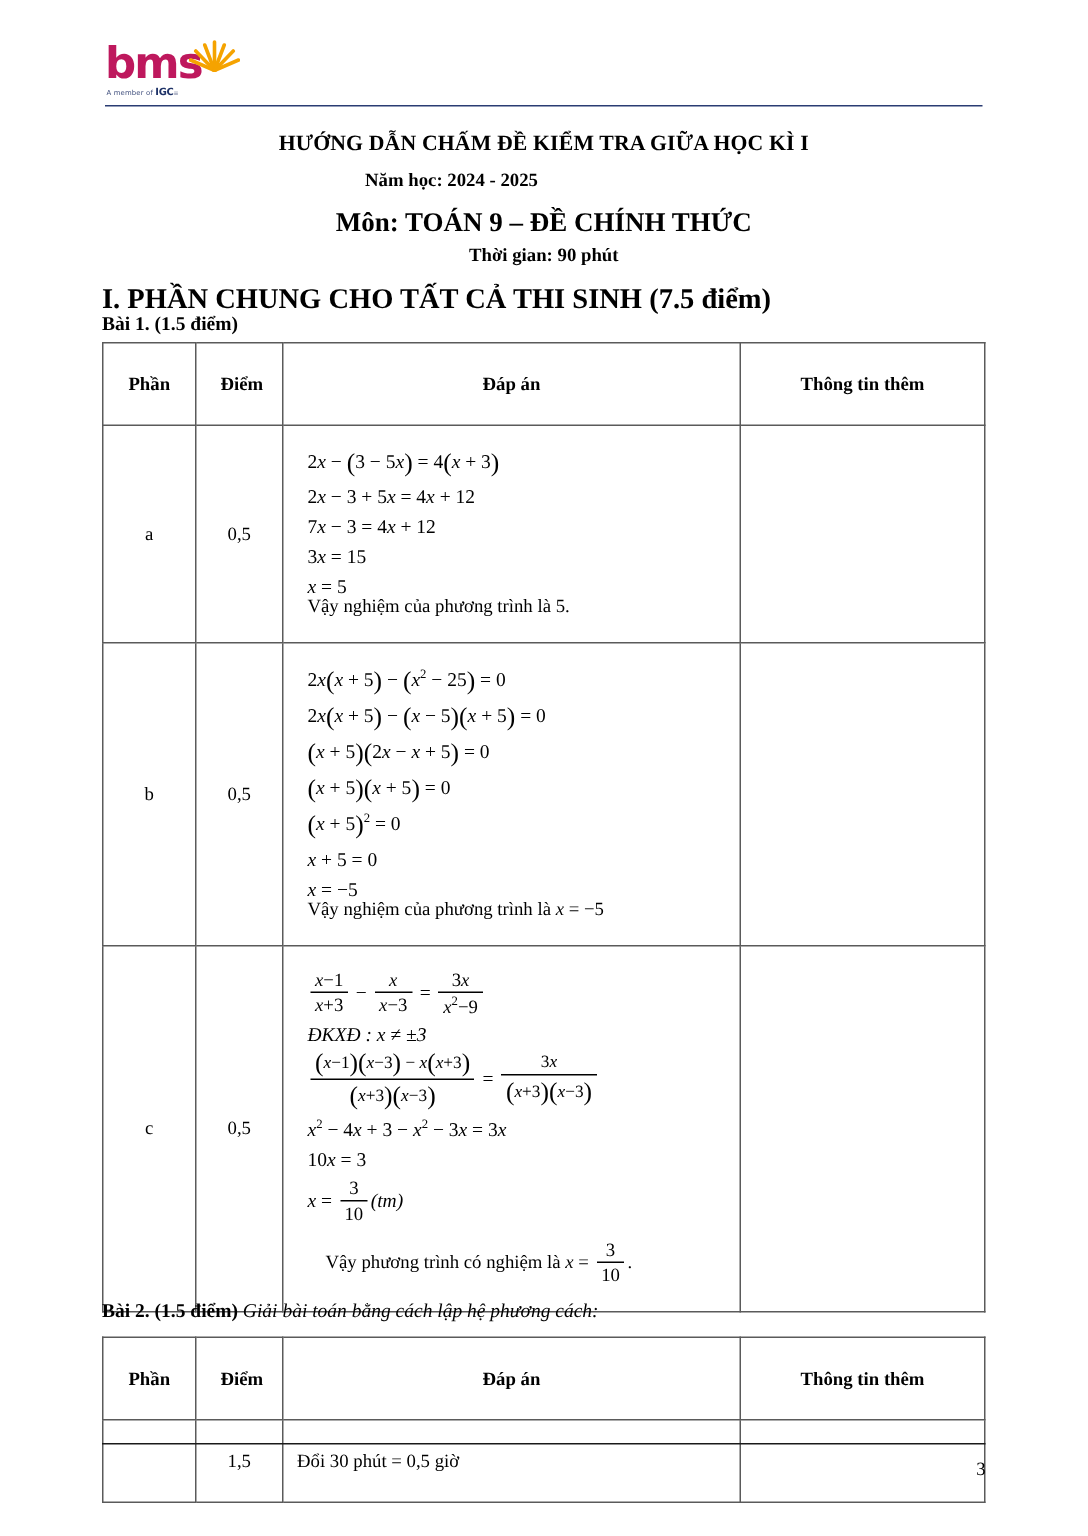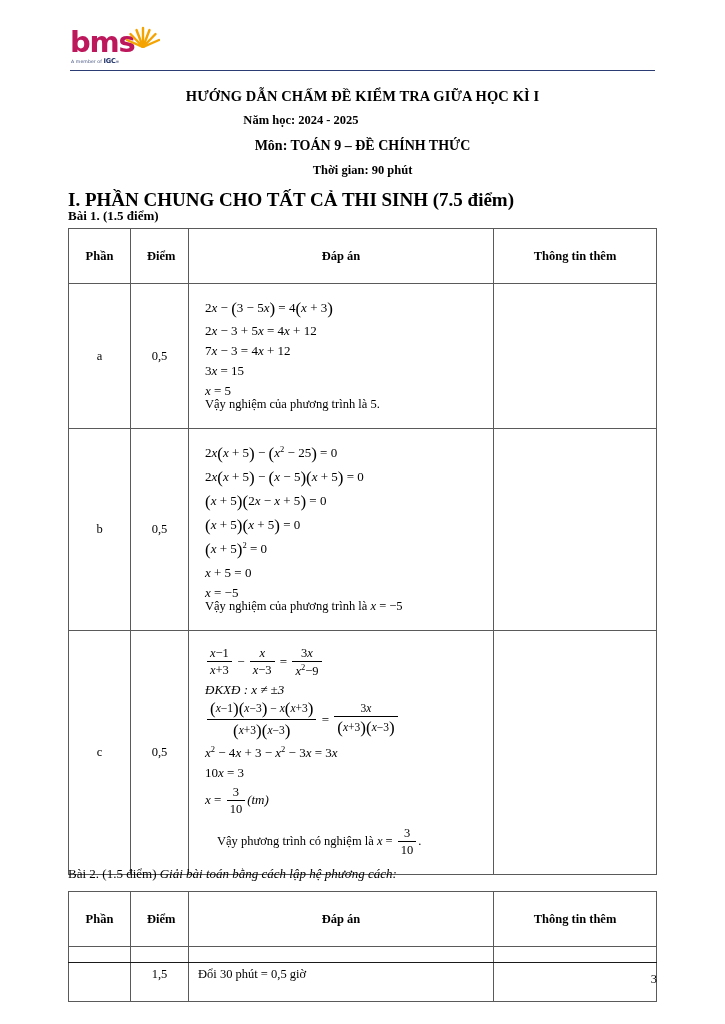--- a/index.html
+++ b/index.html
@@ -87,21 +87,21 @@
     width: 602px;
     text-align: center;
     font-size: 12.5px;
     font-weight: bold;
   }
   .doc-sub2 {
     position: absolute;
     left: 0; top: 138px;
     width: 725px;
     text-align: center;
-    font-size: 14px;
+    font-size: 18px;
     font-weight: bold;
   }
   .doc-sub3 {
     position: absolute;
     left: 0; top: 163px;
     width: 725px;
     text-align: center;
     font-size: 12.5px;
     font-weight: bold;
   }
@@ -213,21 +213,21 @@
     vertical-align: -2px;
   }
 
   
   .bai2-heading {
     position: absolute;
     left: 68px;
     top: 866px;
     font-size: 13px;
   }
-  .bai2-heading .b { font-weight: normal; }
+  .bai2-heading .b { font-weight: bold; }
   .bai2-heading .i { font-style: italic; }
 
   
   .footer-rule {
     position: absolute;
     left: 68px;
     top: 962px;
     width: 589px;
     height: 0;
     border-top: 1.5px solid #1a1a1a;

